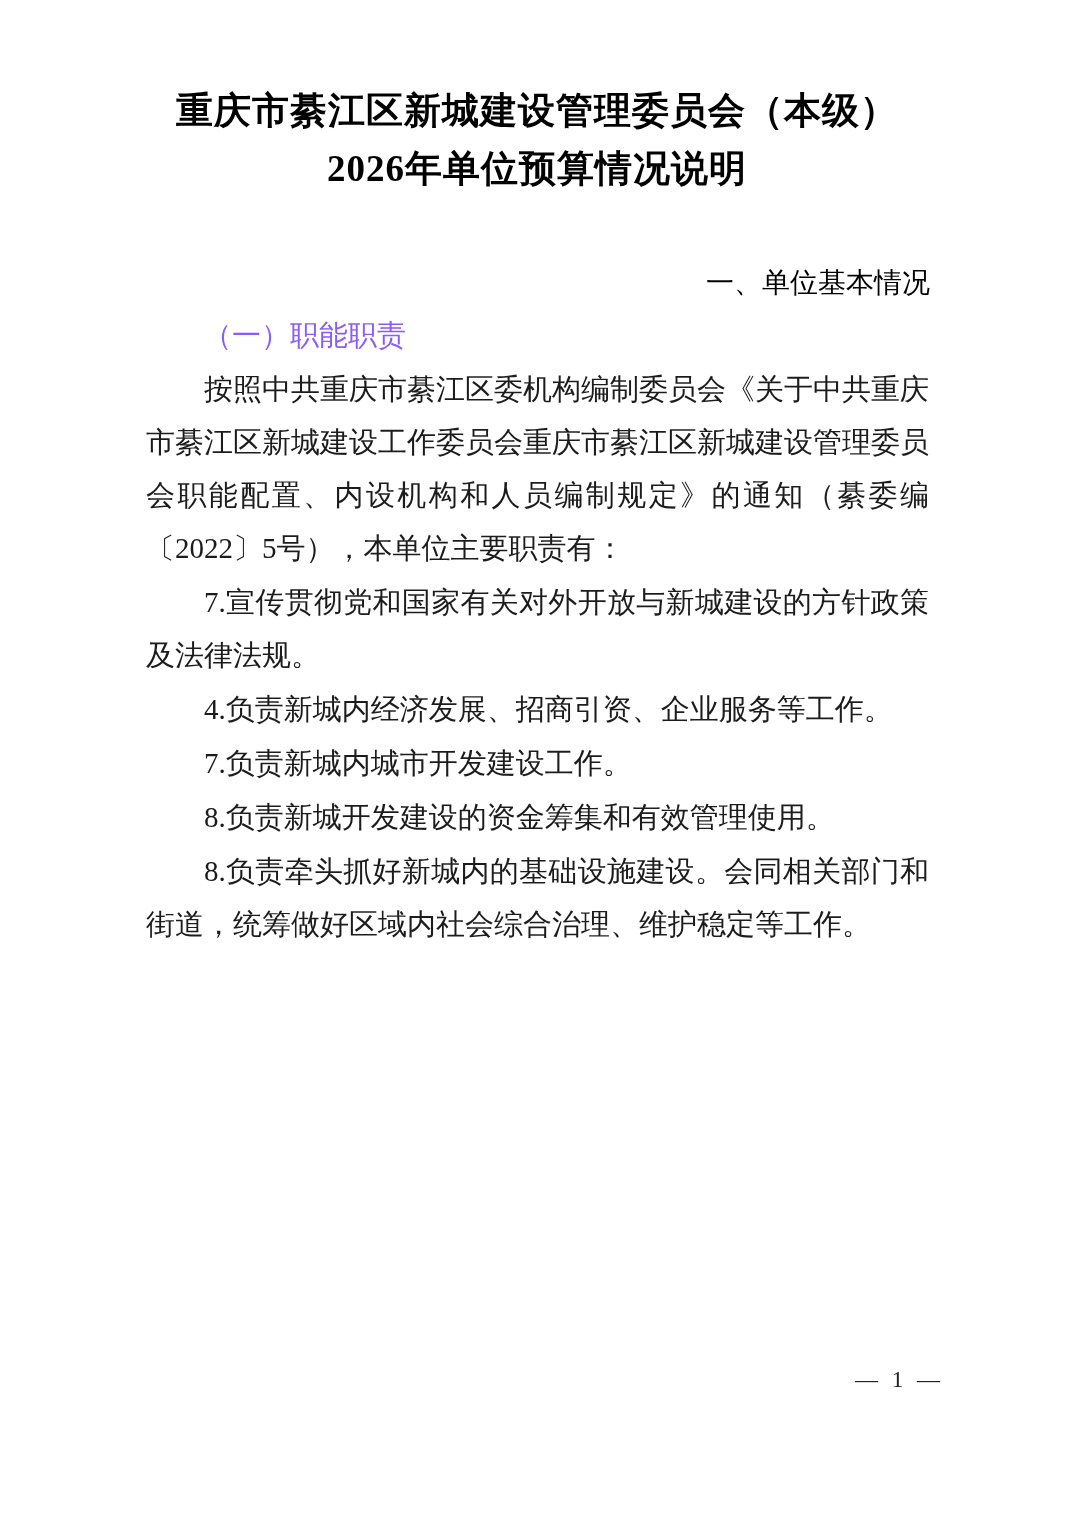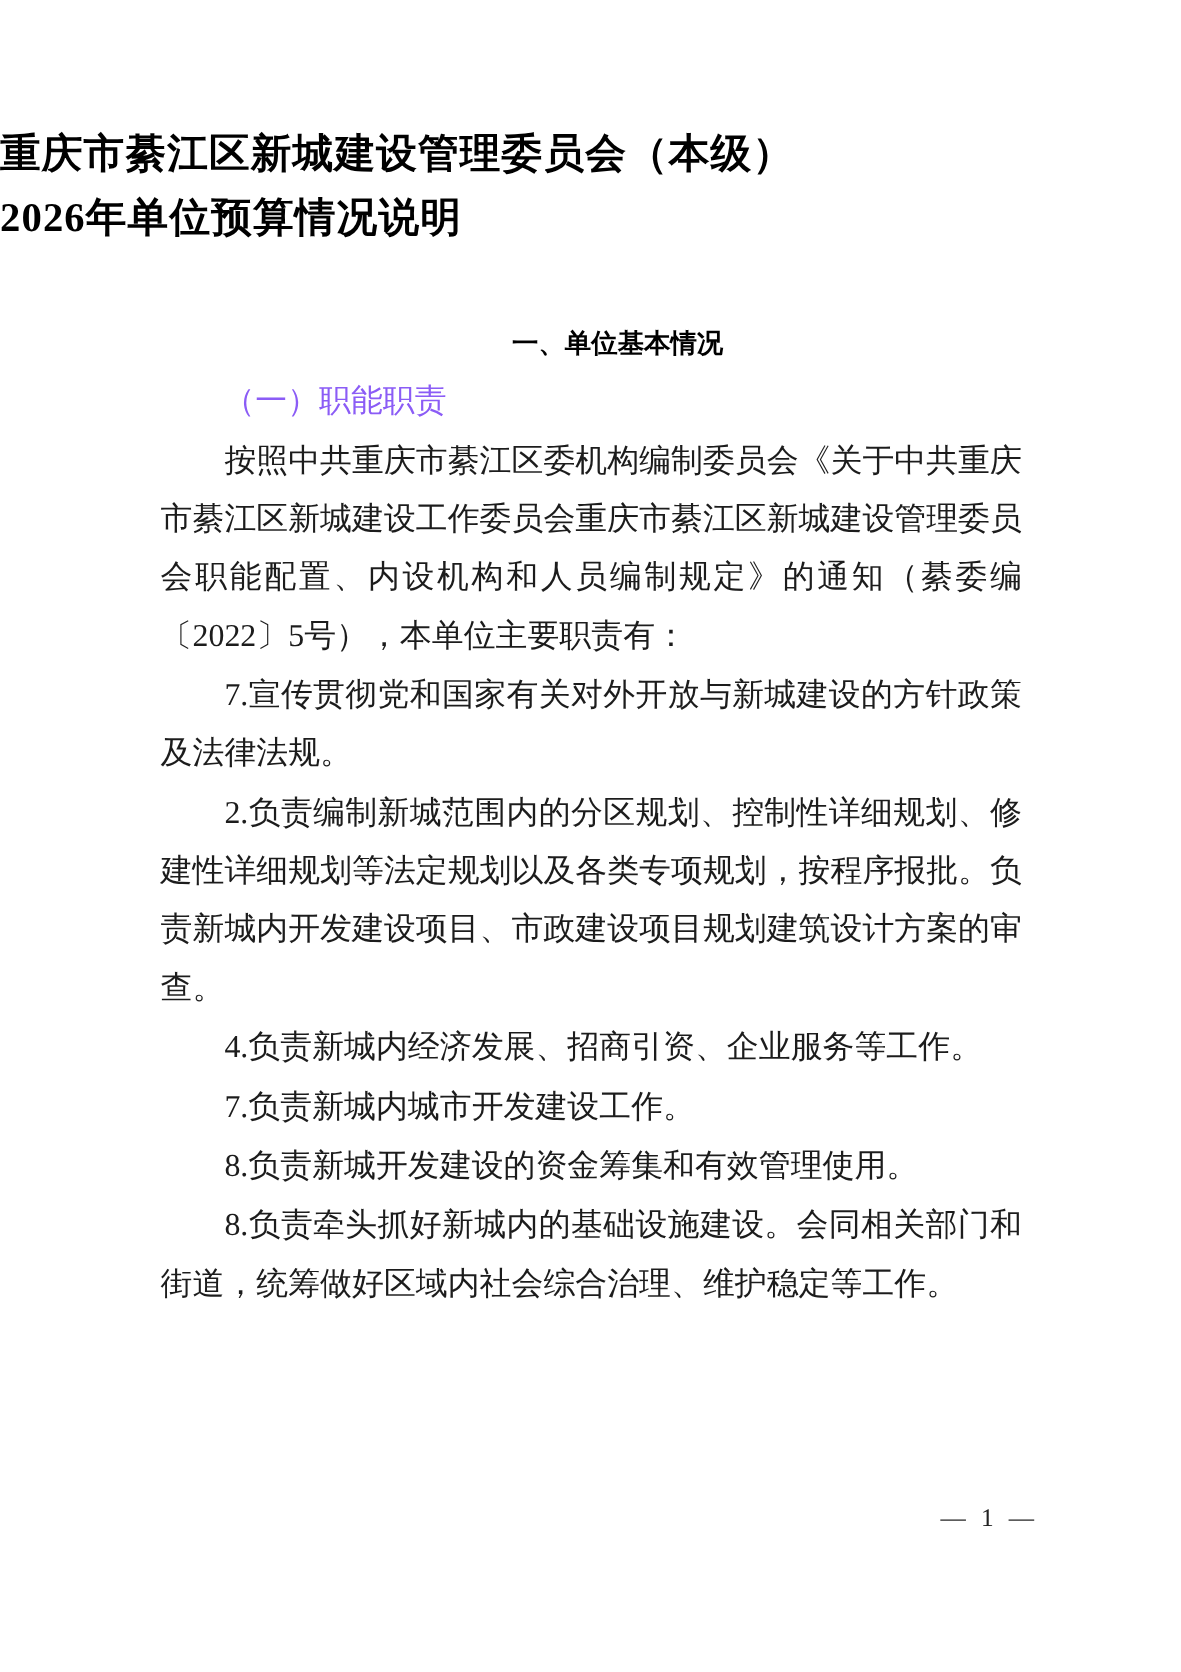--- a/index.html
+++ b/index.html
@@ -12,42 +12,43 @@
     position: relative;
     width: 1074px;
     height: 1520px;
     margin: 0 auto;
     background: #ffffff;
     color: #1c1c1c;
     font-family: "Liberation Serif", "DejaVu Serif", serif;
     overflow: hidden;
   }
   .doc-title {
-    padding-top: 112px;
+    padding-top: 82px;
+    text-align: center;
     color: #000000;
     font-weight: bold;
     font-size: 37px;
     line-height: 58px;
     letter-spacing: 1px;
   }
   .doc-body {
     margin: 58px 144px 0 145px;
     font-size: 29px;
     line-height: 53px;
     text-align: justify;
   }
   .section-heading {
     margin: 0;
     font-family: "Liberation Sans", "DejaVu Sans", sans-serif;
-    font-weight: bold;
-    font-size: 24px;
+    font-weight: normal;
+    font-size: 28px;
     line-height: 53px;
     color: #000000;
     text-indent: 2em;
-    text-align: center;
+    text-align: right;
   }
   .subsection-heading {
     margin: 0;
     font-weight: normal;
     font-size: 29px;
     line-height: 53px;
     color: #8b5cf6;
     text-indent: 2em;
     text-align: left;
   }
@@ -75,21 +76,20 @@
     <div>2026年单位预算情况说明</div>
   </div>
 
   <div class="doc-body">
     <h2 class="section-heading">一、单位基本情况</h2>
 
     <h3 class="subsection-heading">（一）职能职责</h3>
 
     <p class="para">按照中共重庆市綦江区委机构编制委员会《关于中共重庆市綦江区新城建设工作委员会重庆市綦江区新城建设管理委员会职能配置、内设机构和人员编制规定》的通知（綦委编〔2022〕5号），本单位主要职责有：</p>
     <p class="para">7.宣传贯彻党和国家有关对外开放与新城建设的方针政策及法律法规。</p>
-    <p class="para">2.负责编制新城范围内的分区规划、控制性详细规划、修建性详细规划等法定规划以及各类专项规划，按程序报批。负责新城内开发建设项目、市政建设项目规划建筑设计方案的审查。</p>
     <p class="para">4.负责新城内经济发展、招商引资、企业服务等工作。</p>
     <p class="para">7.负责新城内城市开发建设工作。</p>
     <p class="para">8.负责新城开发建设的资金筹集和有效管理使用。</p>
     <p class="para">8.负责牵头抓好新城内的基础设施建设。会同相关部门和街道，统筹做好区域内社会综合治理、维护稳定等工作。</p>
   </div>
 
   <div class="page-footer">— 1 —</div>
 
 </div>
 

